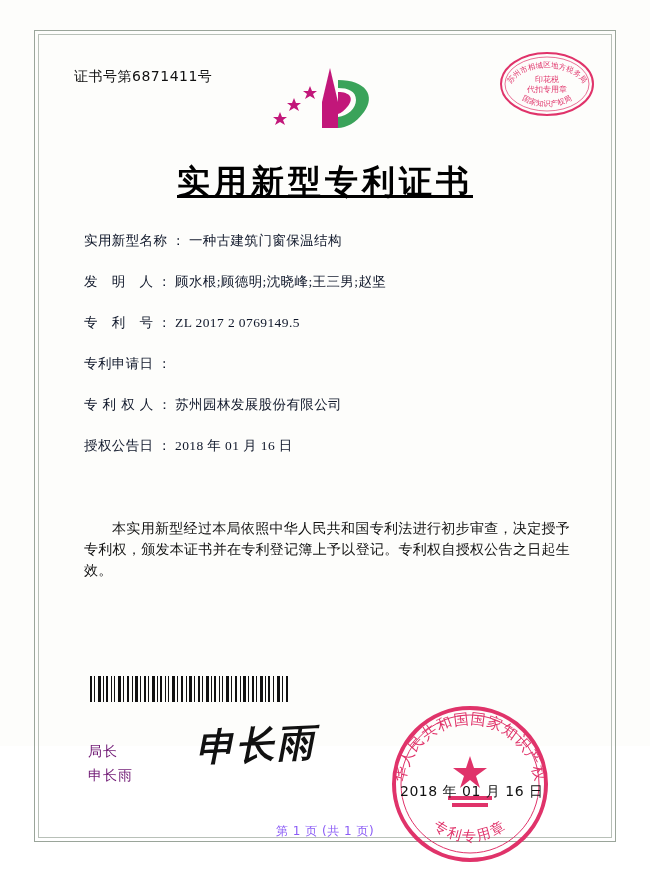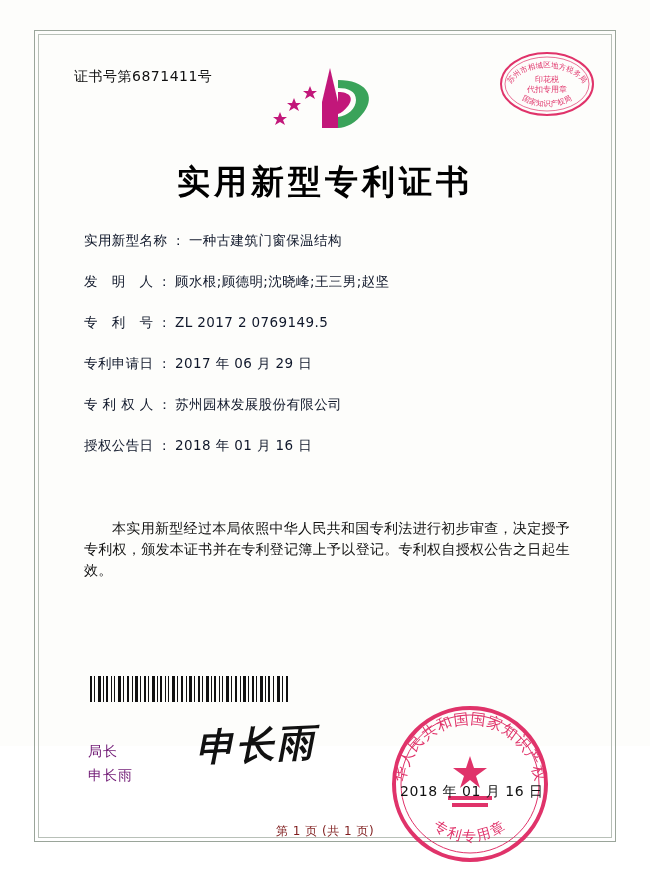--- a/index.html
+++ b/index.html
@@ -64,20 +64,21 @@
   .main-title {
     position: absolute;
     left: 0; top: 160px;
     width: 650px;
     text-align: center;
     font-family: "DejaVu Serif", "Liberation Serif", serif;
     font-weight: bold;
     font-size: 33px;
     letter-spacing: 4px;
     color: #000;
+    text-decoration: underline;
   }
 
   
   .fields {
     position: absolute;
     left: 84px; top: 232px;
     width: 480px;
   }
   .field-row {
     display: flex;
@@ -87,20 +88,21 @@
     color: #0f172a;
   }
   .field-label {
     white-space: nowrap;
     letter-spacing: 0.4px;
   }
   .field-sep { padding: 0 4px; }
   .field-value {
     letter-spacing: 0.4px;
     font-size: 13.5px;
+    font-family: Liberation Serif, serif;
   }
 
   
   .body-text {
     position: absolute;
     left: 84px; top: 518px;
     width: 486px;
     font-size: 14px;
     line-height: 21px;
     text-align: justify;
@@ -154,21 +156,21 @@
     letter-spacing: 0.5px;
   }
 
   
   .footer {
     position: absolute;
     left: 0; top: 823px;
     width: 650px;
     text-align: center;
     font-size: 12px;
-    color: #7f1d1d;
+    color: #8b5cf6;
     letter-spacing: 0.5px;
   }
 </style>
 </head>
 <body>
 
 <div class="certificate">
 
   <div class="border-outer"></div>
   <div class="border-inner"></div>
@@ -226,21 +228,20 @@
 
     <div class="field-row">
       <span class="field-label">专　利　号</span>
       <span class="field-sep">：</span>
       <span class="field-value">ZL 2017 2 0769149.5</span>
     </div>
 
     <div class="field-row">
       <span class="field-label">专利申请日</span>
       <span class="field-sep">：</span>
-      <span class="field-value">2017 年 06 月 29 日</span>
     </div>
 
     <div class="field-row">
       <span class="field-label">专 利 权 人</span>
       <span class="field-sep">：</span>
       <span class="field-value">苏州园林发展股份有限公司</span>
     </div>
 
     <div class="field-row">
       <span class="field-label">授权公告日</span>

